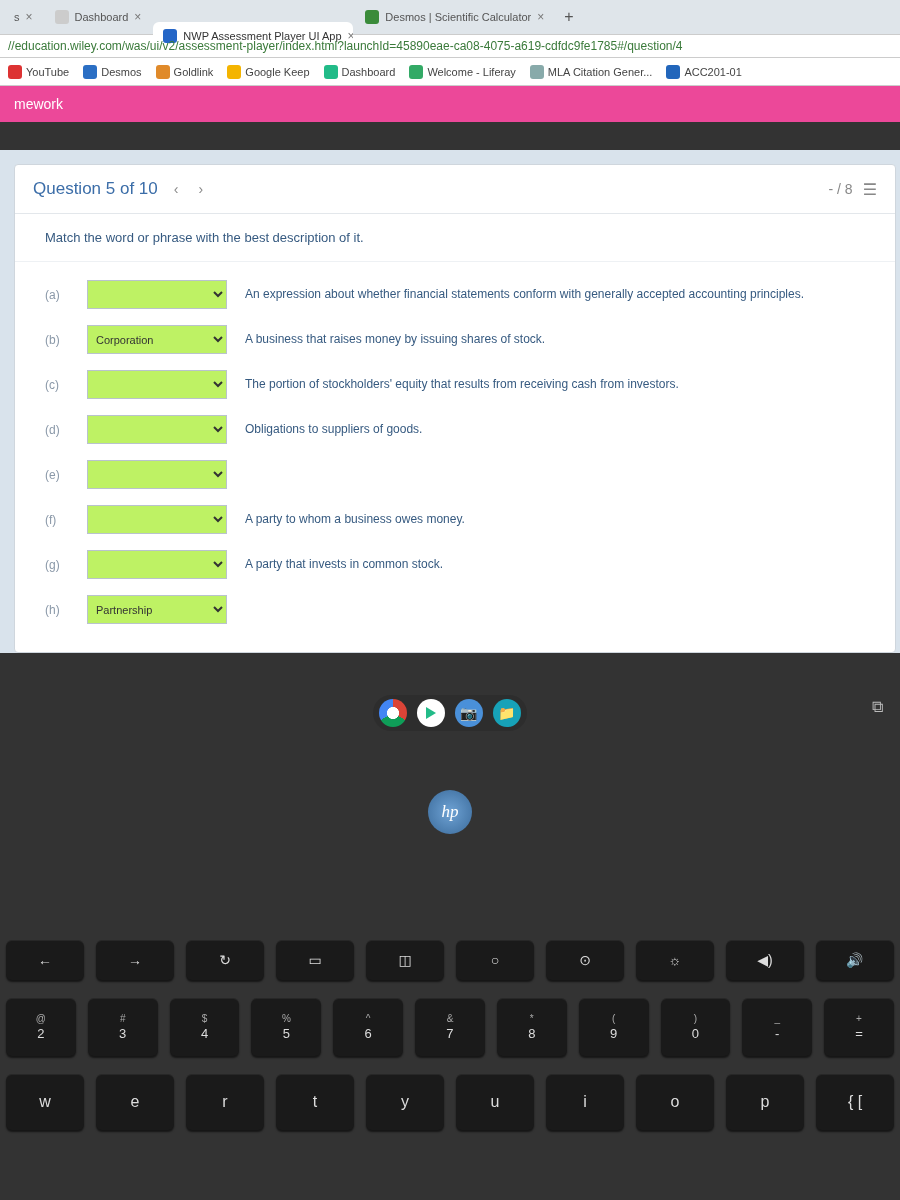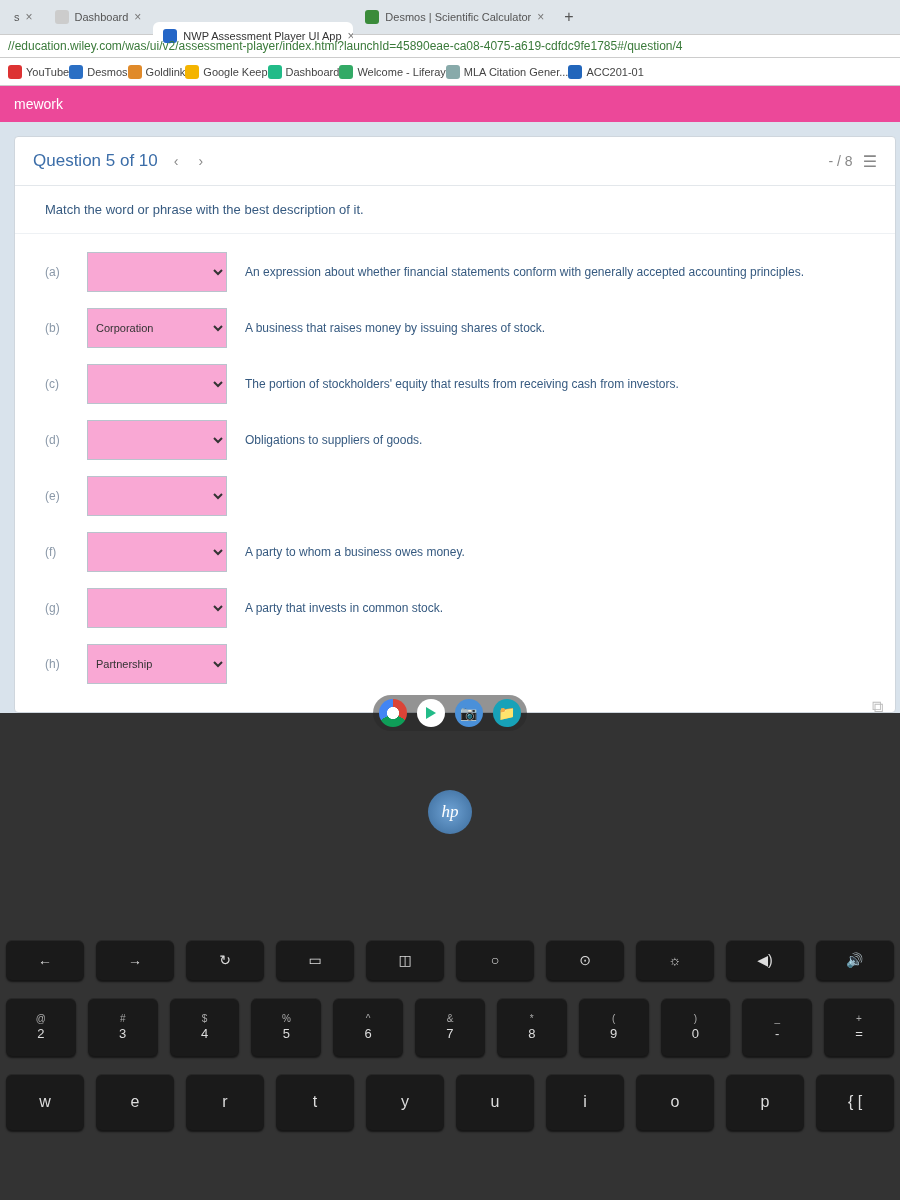--- a/index.html
+++ b/index.html
@@ -51,42 +51,42 @@
     border-top:1px solid #ccc;
     border-bottom:1px solid #ccc;
     white-space:nowrap;
     overflow:hidden;
   }
   .bookmark-bar {
     background:#fff;
     height:28px;
     display:flex;
     align-items:center;
-    gap:0;
+    gap:14px;
     padding:0 8px;
     font-size:11px;
     color:#444;
     border-bottom:1px solid #ccc;
   }
   .bookmark { display:flex; align-items:center; gap:4px; cursor:pointer; white-space:nowrap; }
   .bm-icon { width:14px; height:14px; border-radius:3px; flex-shrink:0; }
   .bm-red{background:#d33;} .bm-blue{background:#2b6fc4;} .bm-orange{background:#e08a2a;}
   .bm-googlekeep{background:#f4b400;} .bm-dash{background:#2b8; } .bm-liferay{background:#3a6;}
   .bm-mla{background:#8aa;} .bm-acc{background:#26b;}
 
   .page-header {
     background:#ec4899;
     color:#fff;
     height:36px;
     display:flex;
     align-items:center;
     padding:0 14px;
     font-size:14px;
   }
-  .content-wrap { background:#d9e3ec; padding:14px 0 0 14px; }
+  .content-wrap { background:#d9e3ec; padding:14px 0 0 14px;margin-top:28px; }
   .card {
     background:#fff;
     border:1px solid #cfd6dd;
     border-radius:4px;
     width: calc(100% - 4px);
   }
   .q-head {
     display:flex;
     align-items:center;
     justify-content:space-between;
@@ -111,23 +111,23 @@
     display:flex;
     align-items:center;
     gap:18px;
     padding:8px 0;
     font-size:12px;
     color:#365a80;
   }
   .row .label { width:24px; color:#8a98a8; }
   .row select {
     width:140px;
-    height:40px;
+    height:29px;
     border:1px solid #b9c3cd;
-    background:#f9a8d4;
+    background:#bef264;
     font-size:11px;
     color:#333;
     padding:0 4px;
   }
   .row .desc { flex:1; line-height:1.4; }
 
   .dock {
     position:absolute;
     left:50%;
     transform:translateX(-50%);

